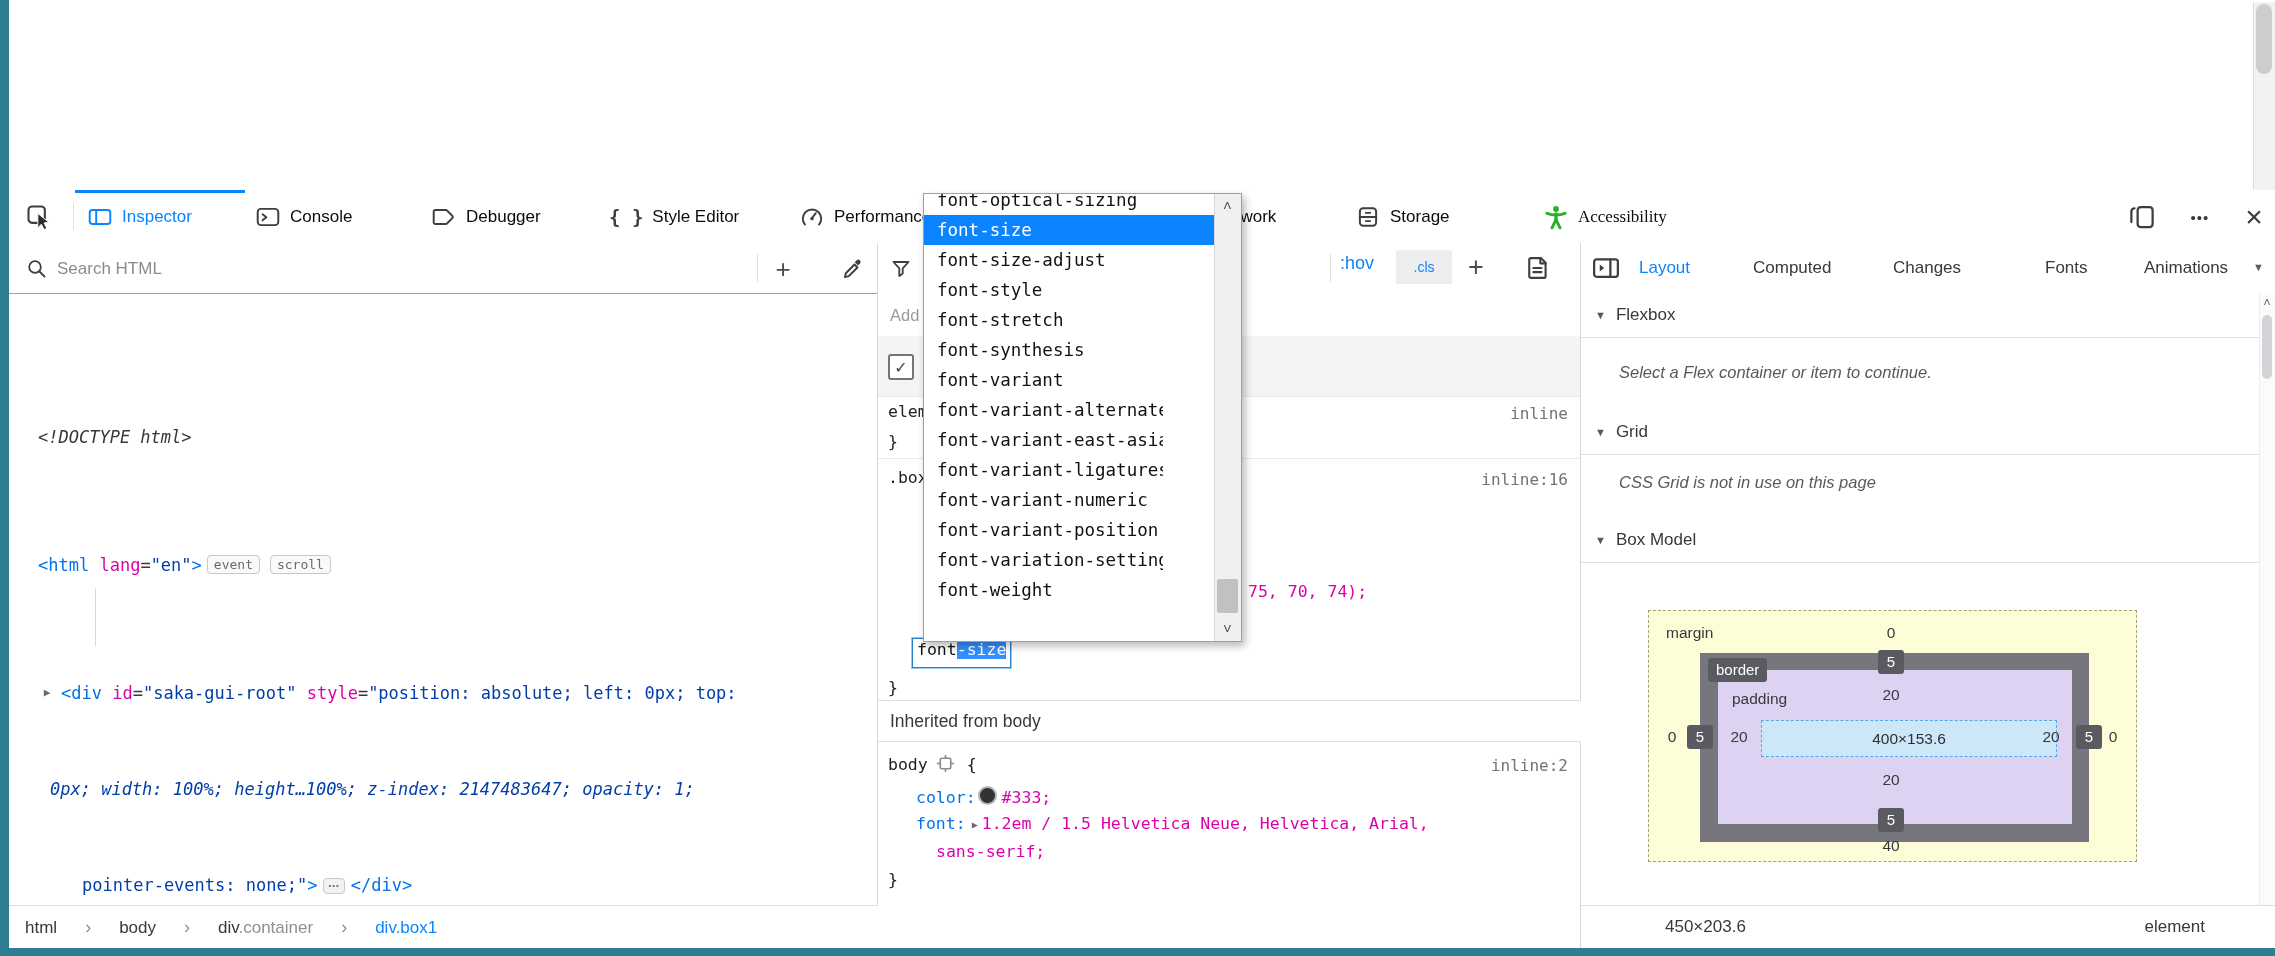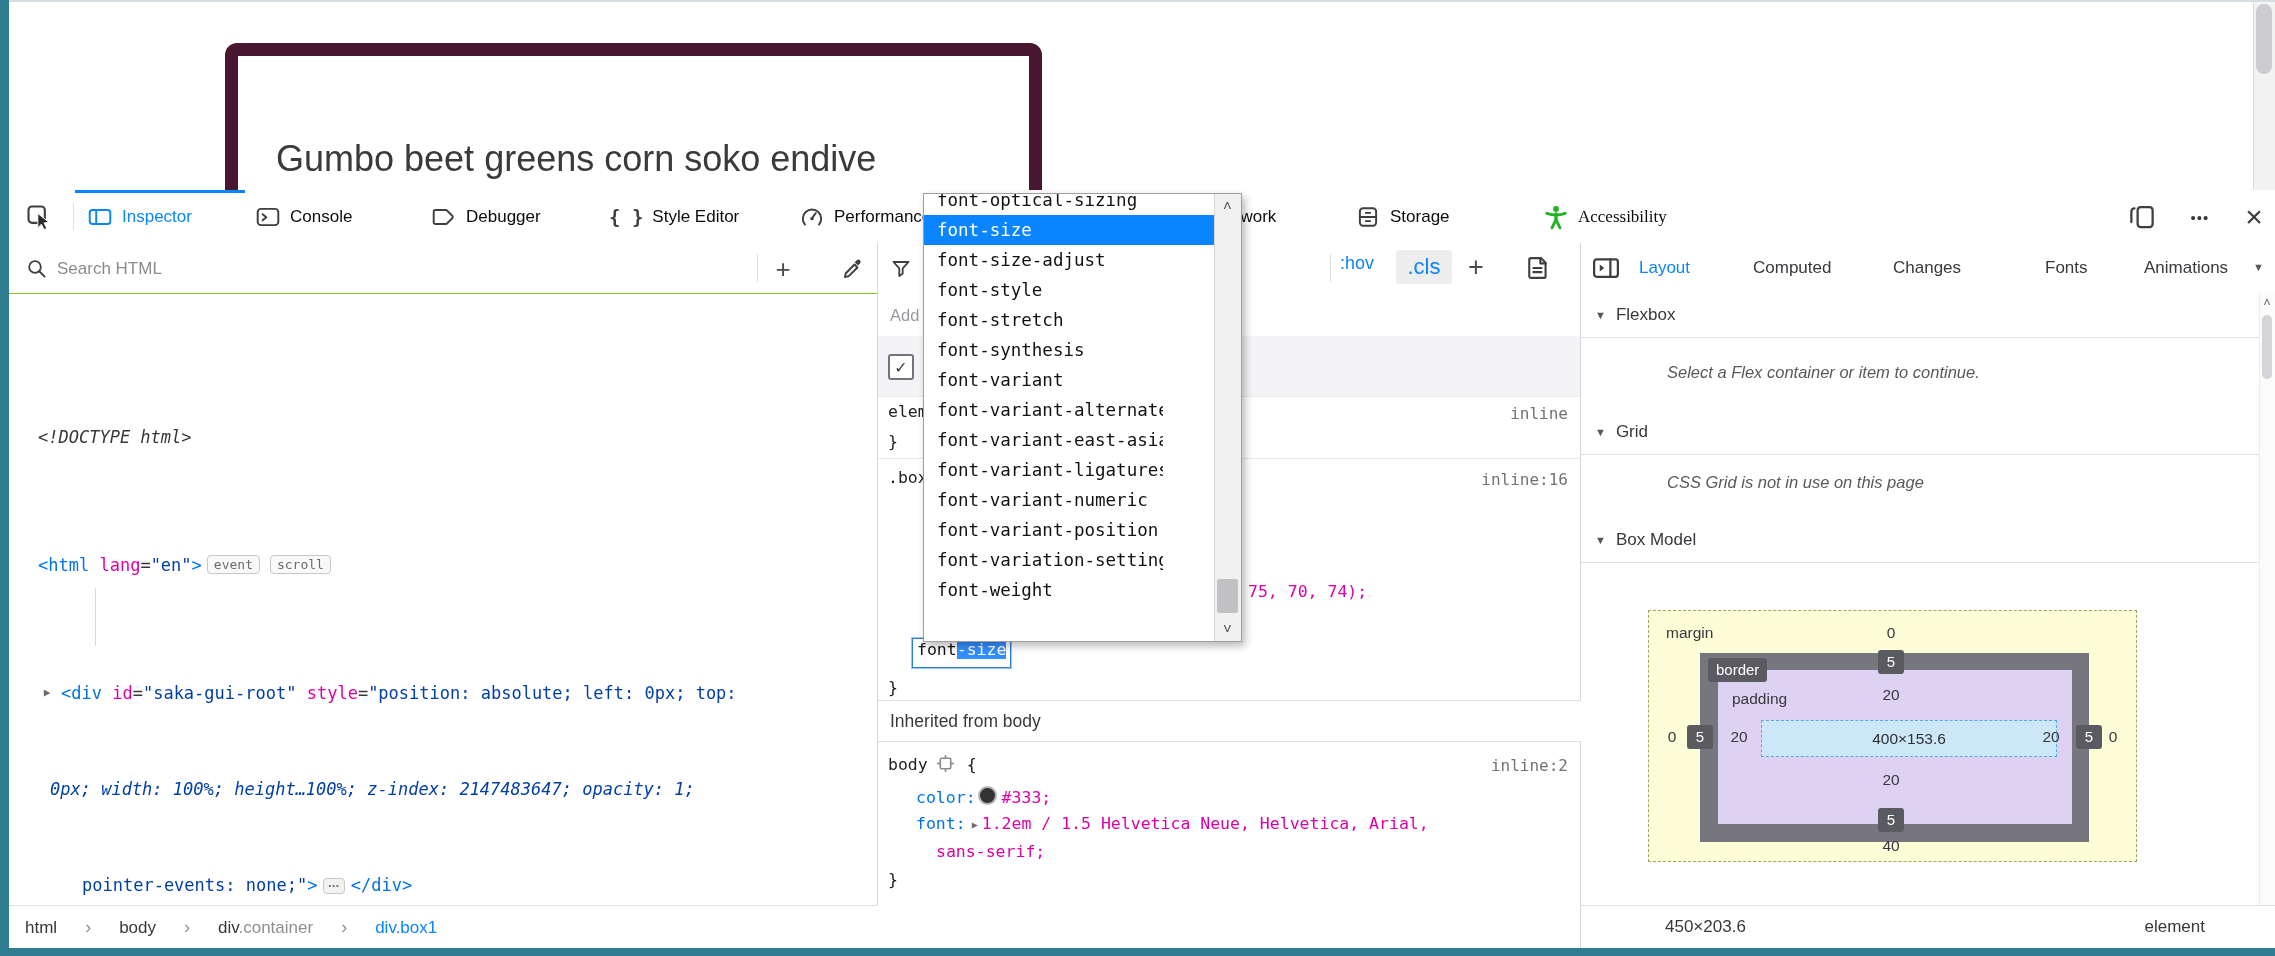--- a/index.html
+++ b/index.html
@@ -62,21 +62,21 @@
             display:flex;align-items:center;gap:28px;padding-left:16px;font-size:17px;color:#38383d;}
   .crumb-sep{color:#8f8f94;font-size:18px;}
   .crumb-sub{color:#8f8f94;}
   .crumb-sel{color:#0a84ff;}
 
   
   .r-toolbar{position:absolute;left:0;top:0;width:100%;height:50px;border-bottom:1px solid #e0e0e2;background:#fff;}
   .r-sep{position:absolute;left:452px;top:11px;width:1px;height:28px;background:#e0e0e2;}
   .hovbtn{position:absolute;left:462px;top:10px;font-size:18px;color:#0a84ff;}
   .clsbtn{position:absolute;left:518px;top:7px;width:56px;height:34px;background:#ededf0;border-radius:3px;
-          display:flex;align-items:center;justify-content:center;font-size:22px;color:#0a84ff;}
+          display:flex;align-items:center;justify-content:center;font-size:14px;color:#0a84ff;}
   .r-plus{position:absolute;left:590px;top:9px;font-size:27px;color:#4a4a4f;}
   .r-sheet{position:absolute;left:646px;top:11px;}
 
   .r-addclass{position:absolute;left:0;top:50px;width:100%;height:43px;border-bottom:1px solid #e9e9eb;background:#fff;}
   .r-addclass input{position:absolute;left:10px;top:7px;width:300px;height:28px;border:none;outline:none;
                     font:16.5px "Liberation Sans",sans-serif;color:#38383d;background:transparent;}
   .r-addclass input::placeholder{color:#999a9f;}
   .r-classrow{position:absolute;left:0;top:93px;width:100%;height:60px;border-bottom:1px solid #e9e9eb;background:#f4f4f6;}
   .checkbox{position:absolute;left:10px;top:18px;width:22px;height:22px;border:2px solid #73737a;border-radius:3px;
             background:#fff;display:flex;align-items:center;justify-content:center;font-size:16px;color:#3c3c41;}
@@ -110,21 +110,21 @@
   
   .l-tabs{position:absolute;left:0;top:0;width:100%;height:50px;border-bottom:1px solid #e0e0e2;background:#fff;overflow:hidden;}
   .ltab{position:absolute;top:0;height:50px;display:flex;align-items:center;font-size:17px;color:#38383d;white-space:nowrap;}
   .ltab.active{color:#0a84ff;border-bottom:2px solid #0a84ff;}
   .l-chevron{position:absolute;left:672px;top:18px;font-size:11px;color:#5a5a5f;}
   .sidebar-toggle{position:absolute;left:10px;top:10px;}
 
   .sec-h{position:absolute;left:0;width:100%;height:44px;border-bottom:1px solid #e0e0e2;background:#fff;
          display:flex;align-items:center;gap:10px;padding-left:14px;font-size:17px;color:#38383d;}
   .sec-h .twy{font-size:11px;color:#57575c;}
-  .sec-msg{position:absolute;left:38px;font-style:italic;font-size:16.5px;color:#585959;margin-left:48px;}
+  .sec-msg{position:absolute;left:38px;font-style:italic;font-size:16.5px;color:#585959;}
 
   .bm{position:absolute;left:67px;top:367px;width:489px;height:252px;font-size:15.5px;color:#38383d;}
   .bm-margin{position:absolute;left:0;top:0;width:487px;height:250px;background:#fdfed8;border:1px dashed #a3a36a;}
   .bm-border{position:absolute;left:52px;top:43px;width:389px;height:189px;background:#77767e;}
   .bm-padding{position:absolute;left:70px;top:60px;width:354px;height:154px;background:#ded2f2;}
   .bm-content{position:absolute;left:113px;top:110px;width:294px;height:35px;background:#cbe7f8;border:1px dashed #58a6e2;
               text-align:center;line-height:35px;color:#2f2f33;}
   .bm-lab{position:absolute;color:#38383d;}
   .bm-chip{position:absolute;background:#5a5a61;color:#fff;border-radius:3px;}
   .bm-badge{position:absolute;width:26px;height:24px;line-height:24px;text-align:center;background:#5a5a61;color:#fff;border-radius:3px;font-size:15px;}
@@ -134,25 +134,20 @@
             font-size:17px;color:#38383d;}
   .l-scroll{position:absolute;right:0;top:50px;width:15px;height:612px;background:#fbfbfc;border-left:1px solid #ececee;}
   .l-scroll .up{position:absolute;left:0;top:2px;width:14px;text-align:center;font-size:13px;color:#6a6a6f;}
   .l-scroll .thumb{position:absolute;left:2px;top:22px;width:10px;height:64px;background:#d4d4d8;border-radius:5px;}
 </style>
 </head>
 <body>
 
 <div class="screen">
 
-  <div class="abs page-strip">
-    <div class="page-box">
-      <div class="page-text">Gumbo beet greens corn soko endive</div>
-    </div>
-  </div>
   <div class="abs page-scrollbar"></div>
   <div class="abs page-scroll-thumb"></div>
 
   <div class="abs tabbar">
     <div class="active-line"></div>
     <div class="picker-btn">
       <svg width="28" height="28" viewBox="0 0 24 24">
           <rect class="ic" x="3" y="3" width="14" height="14" rx="3"></rect>
           <path d="M11 9 l9.5 7.5 -4.2 0.6 2.4 4.6 -2.3 1.1 -2.4 -4.6 -3 3.2 z" fill="#2b2b2e" stroke="#fff" stroke-width="0.8"></path>
         </svg>

